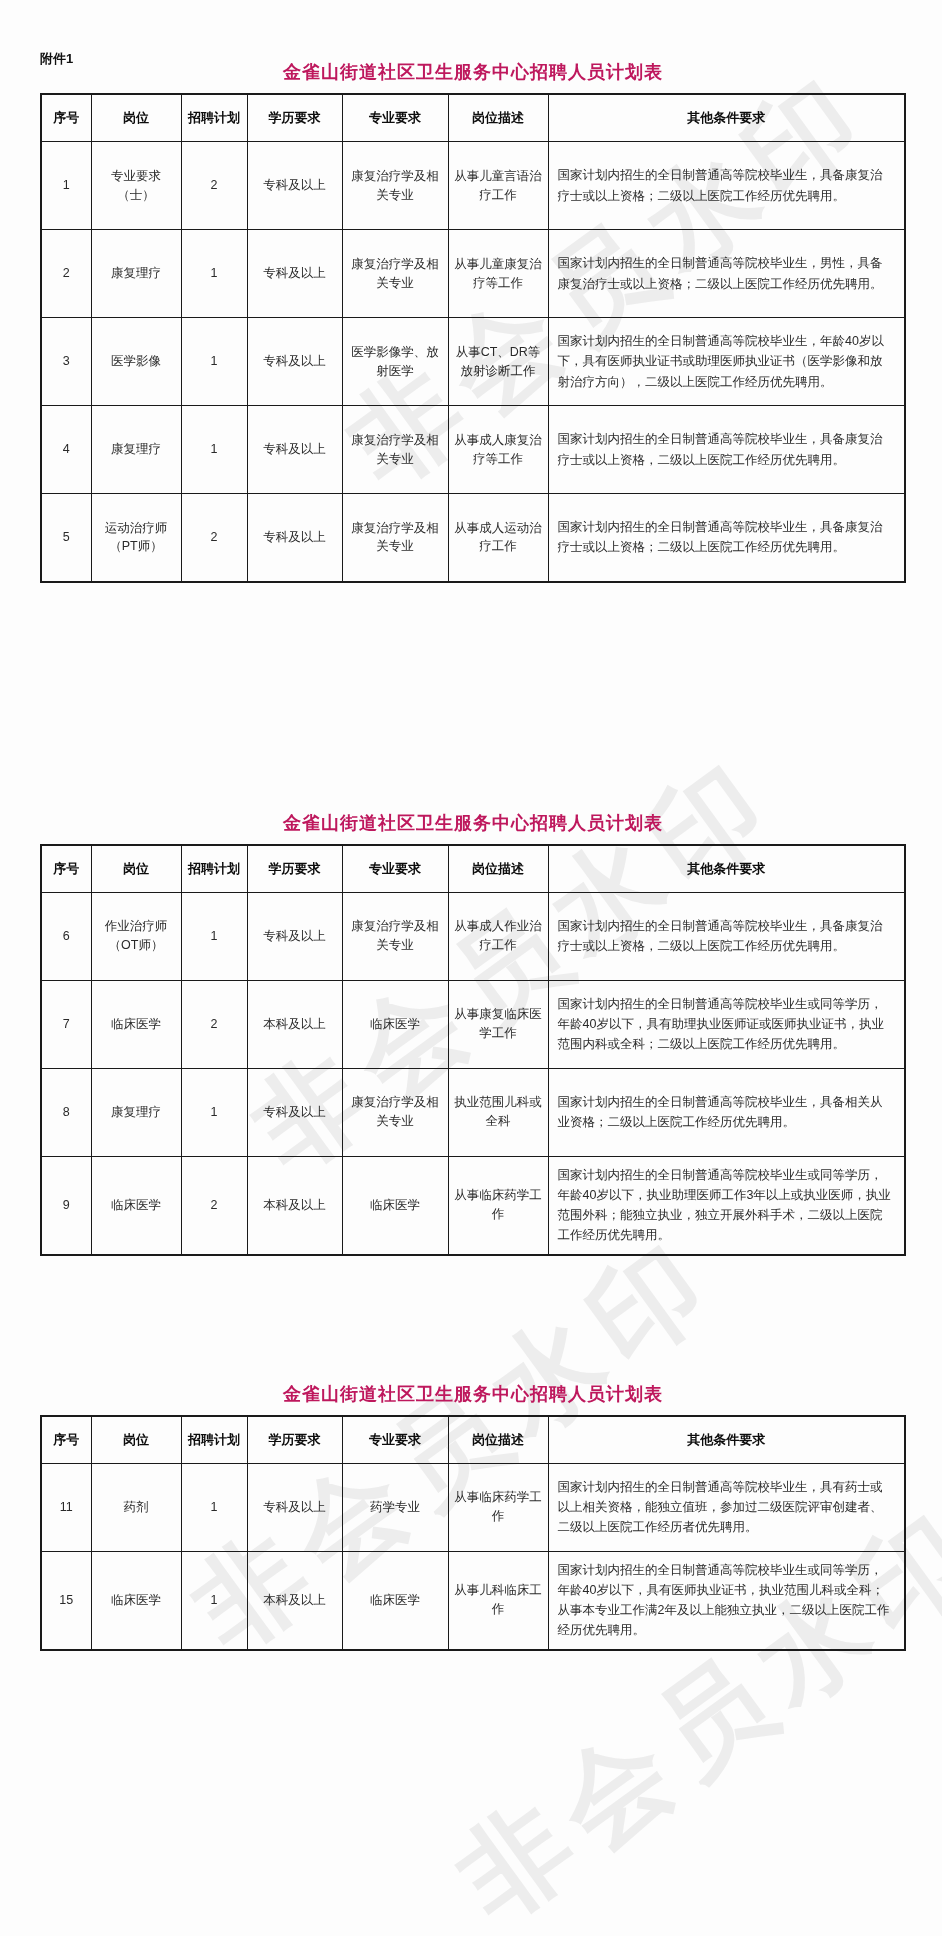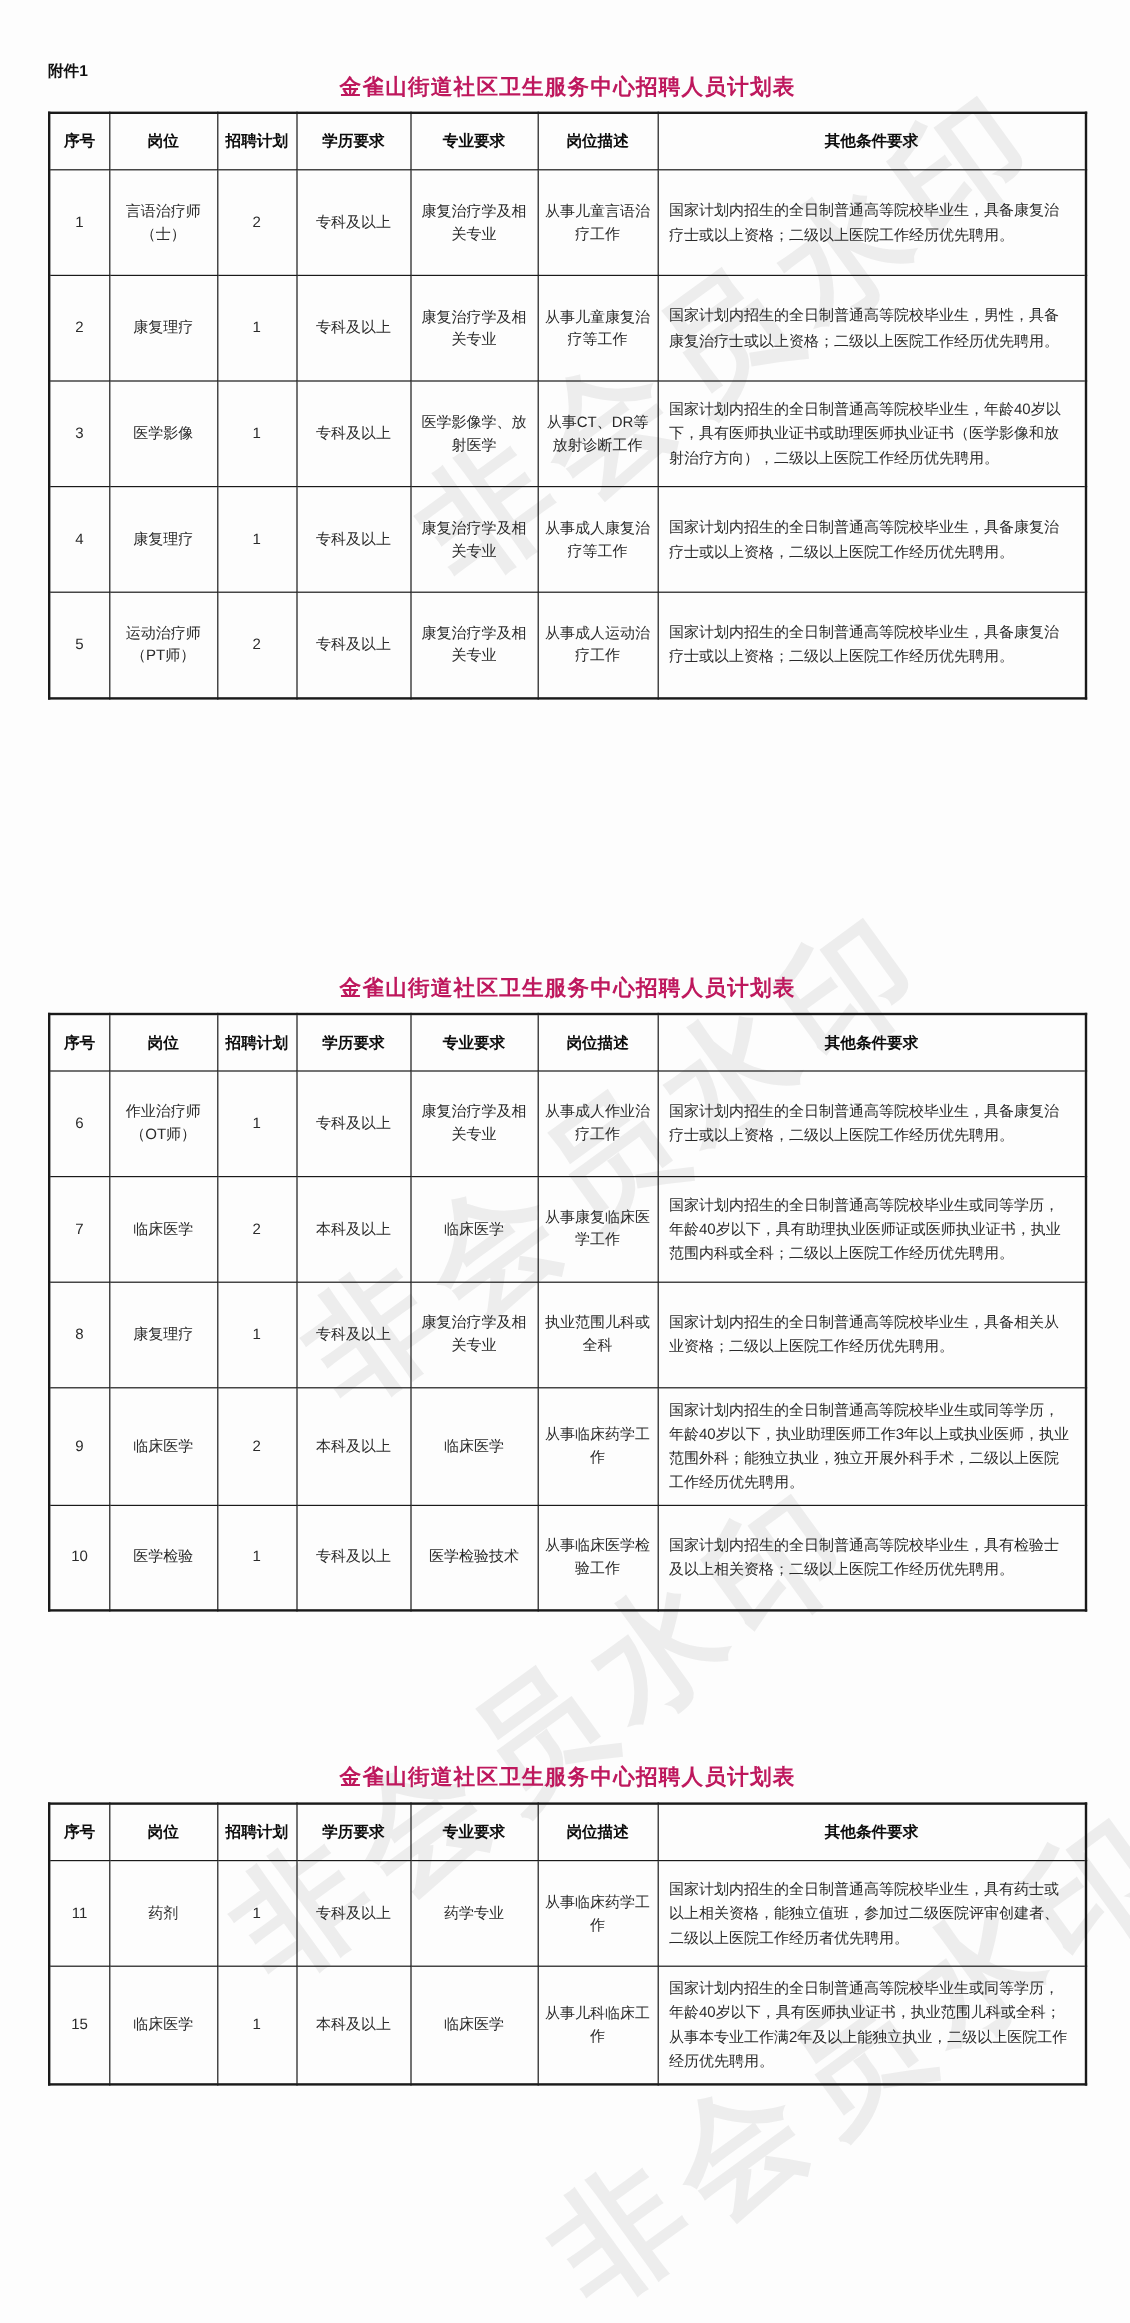--- a/index.html
+++ b/index.html
@@ -112,21 +112,21 @@
               <th class="c2">招聘计划</th>
               <th class="c3">学历要求</th>
               <th class="c4">专业要求</th>
               <th class="c5">岗位描述</th>
               <th class="c6">其他条件要求</th>
             </tr>
       </thead>
       <tbody>
             <tr>
               <td class="c0">1</td>
-              <td class="c1">言语治疗师（士）</td>
+              <td class="c1">专业要求（士）</td>
               <td class="c2">2</td>
               <td class="c3">专科及以上</td>
               <td class="c4">康复治疗学及相关专业</td>
               <td class="c5">从事儿童言语治疗工作</td>
               <td class="c6">国家计划内招生的全日制普通高等院校毕业生，具备康复治疗士或以上资格；二级以上医院工作经历优先聘用。</td>
             </tr>
             <tr>
               <td class="c0">2</td>
               <td class="c1">康复理疗</td>
               <td class="c2">1</td>
@@ -210,29 +210,20 @@
             </tr>
             <tr>
               <td class="c0">9</td>
               <td class="c1">临床医学</td>
               <td class="c2">2</td>
               <td class="c3">本科及以上</td>
               <td class="c4">临床医学</td>
               <td class="c5">从事临床药学工作</td>
               <td class="c6">国家计划内招生的全日制普通高等院校毕业生或同等学历，年龄40岁以下，执业助理医师工作3年以上或执业医师，执业范围外科；能独立执业，独立开展外科手术，二级以上医院工作经历优先聘用。</td>
             </tr>
-            <tr>
-              <td class="c0">10</td>
-              <td class="c1">医学检验</td>
-              <td class="c2">1</td>
-              <td class="c3">专科及以上</td>
-              <td class="c4">医学检验技术</td>
-              <td class="c5">从事临床医学检验工作</td>
-              <td class="c6">国家计划内招生的全日制普通高等院校毕业生，具有检验士及以上相关资格；二级以上医院工作经历优先聘用。</td>
-            </tr>
           </tbody>
     </table>
   </section>
 
   <section class="table-section sec-2">
     <h1 class="tbl-title">金雀山街道社区卫生服务中心招聘人员计划表</h1>
     <table class="plan-table">
       <thead>
         <tr>
               <th class="c0">序号</th>

